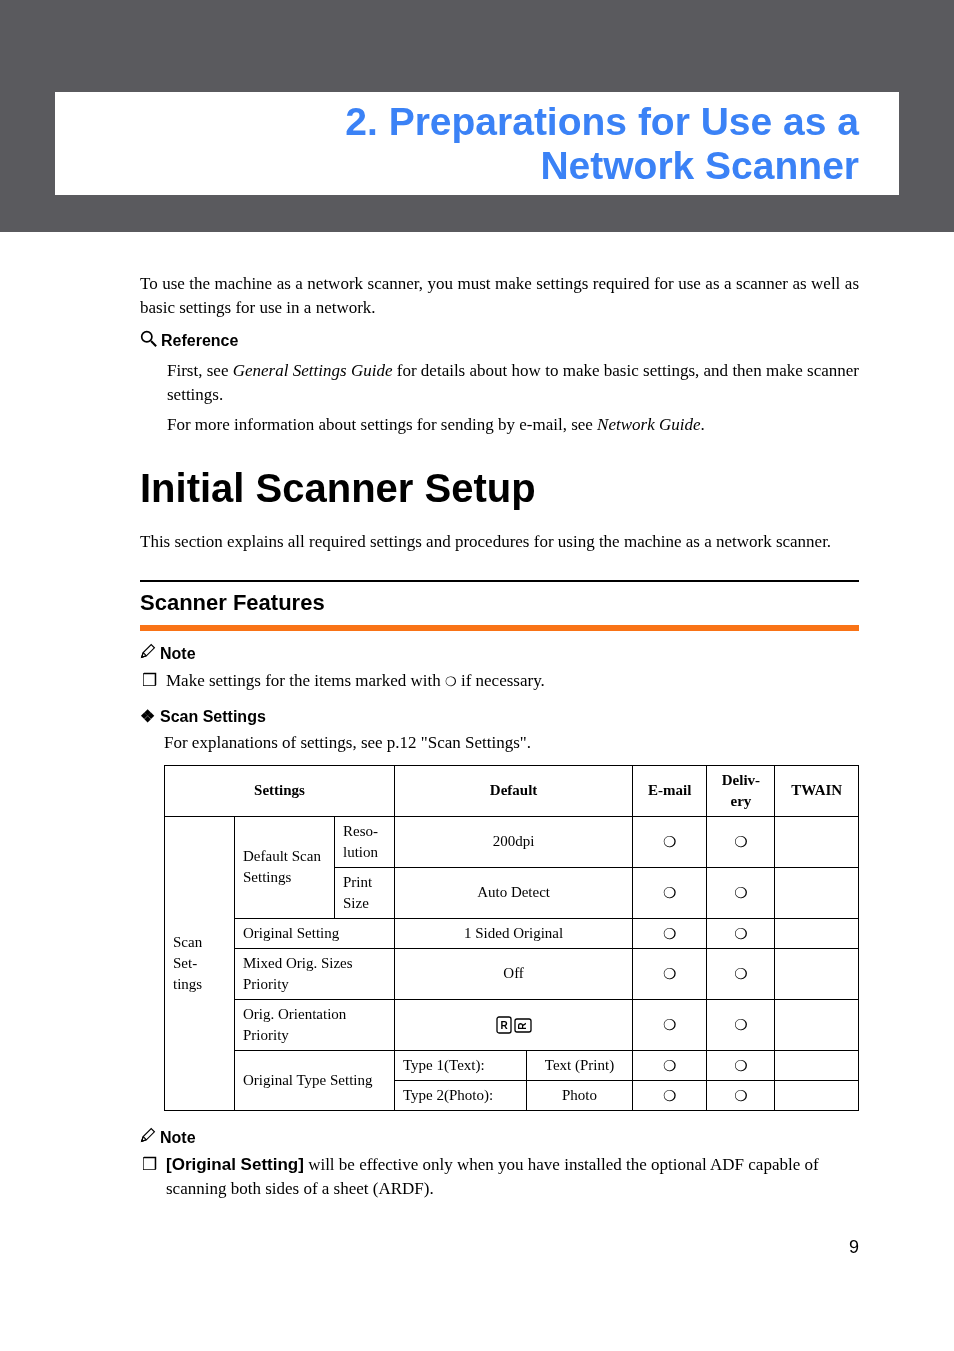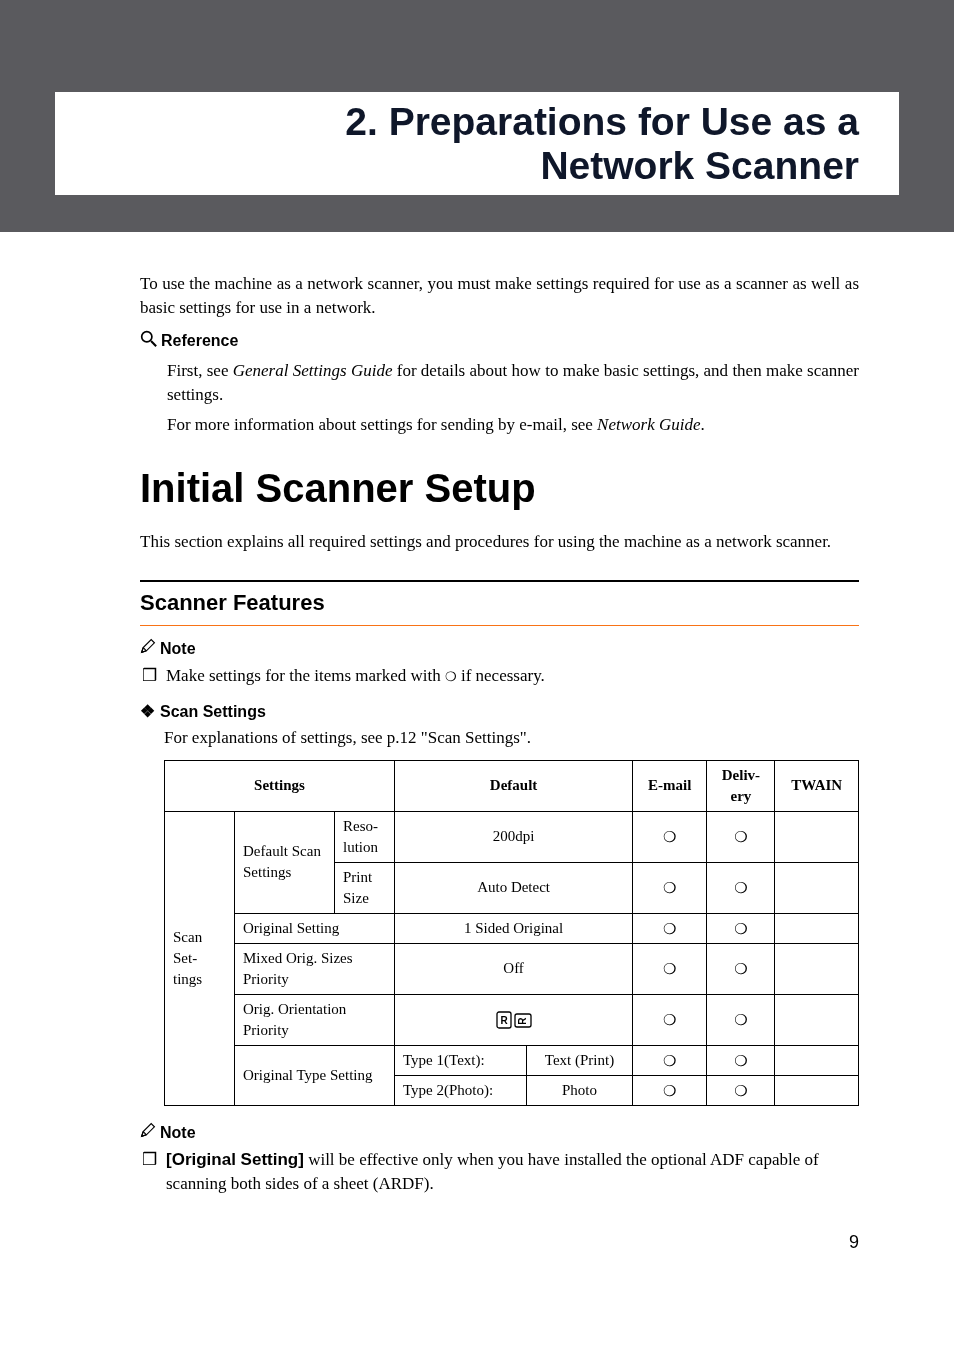--- a/index.html
+++ b/index.html
@@ -32,21 +32,21 @@
     left: 55px;
     top: 92px;
     padding: 8px 40px 8px 10px;
     text-align: right;
   }
   .title-box h1 {
     font-family: 'Century Gothic', 'Avant Garde', Arial, sans-serif;
     font-weight: bold;
     font-size: 39px;
     line-height: 1.12;
-    color: #0f172a;
+    color: #3b82f6;
   }
   .content {
     padding: 40px 95px 0 140px;
   }
   .intro {
     text-align: justify;
   }
   .ref-head {
     font-family: Arial, Helvetica, sans-serif;
     font-weight: bold;
@@ -76,21 +76,21 @@
   }
   .body-text {
     text-align: justify;
     margin-bottom: 14px;
   }
   .h3 {
     font-family: Arial, Helvetica, sans-serif;
     font-weight: bold;
     font-size: 22px;
     border-top: 2px solid #000;
-    border-bottom: 1px solid #f97316;
+    border-bottom: 6px solid #f97316;
     padding: 6px 0;
     margin-top: 26px;
     margin-bottom: 12px;
   }
   .note-head {
     font-family: Arial, Helvetica, sans-serif;
     font-weight: bold;
     font-size: 16px;
     margin-top: 10px;
     display: flex;

